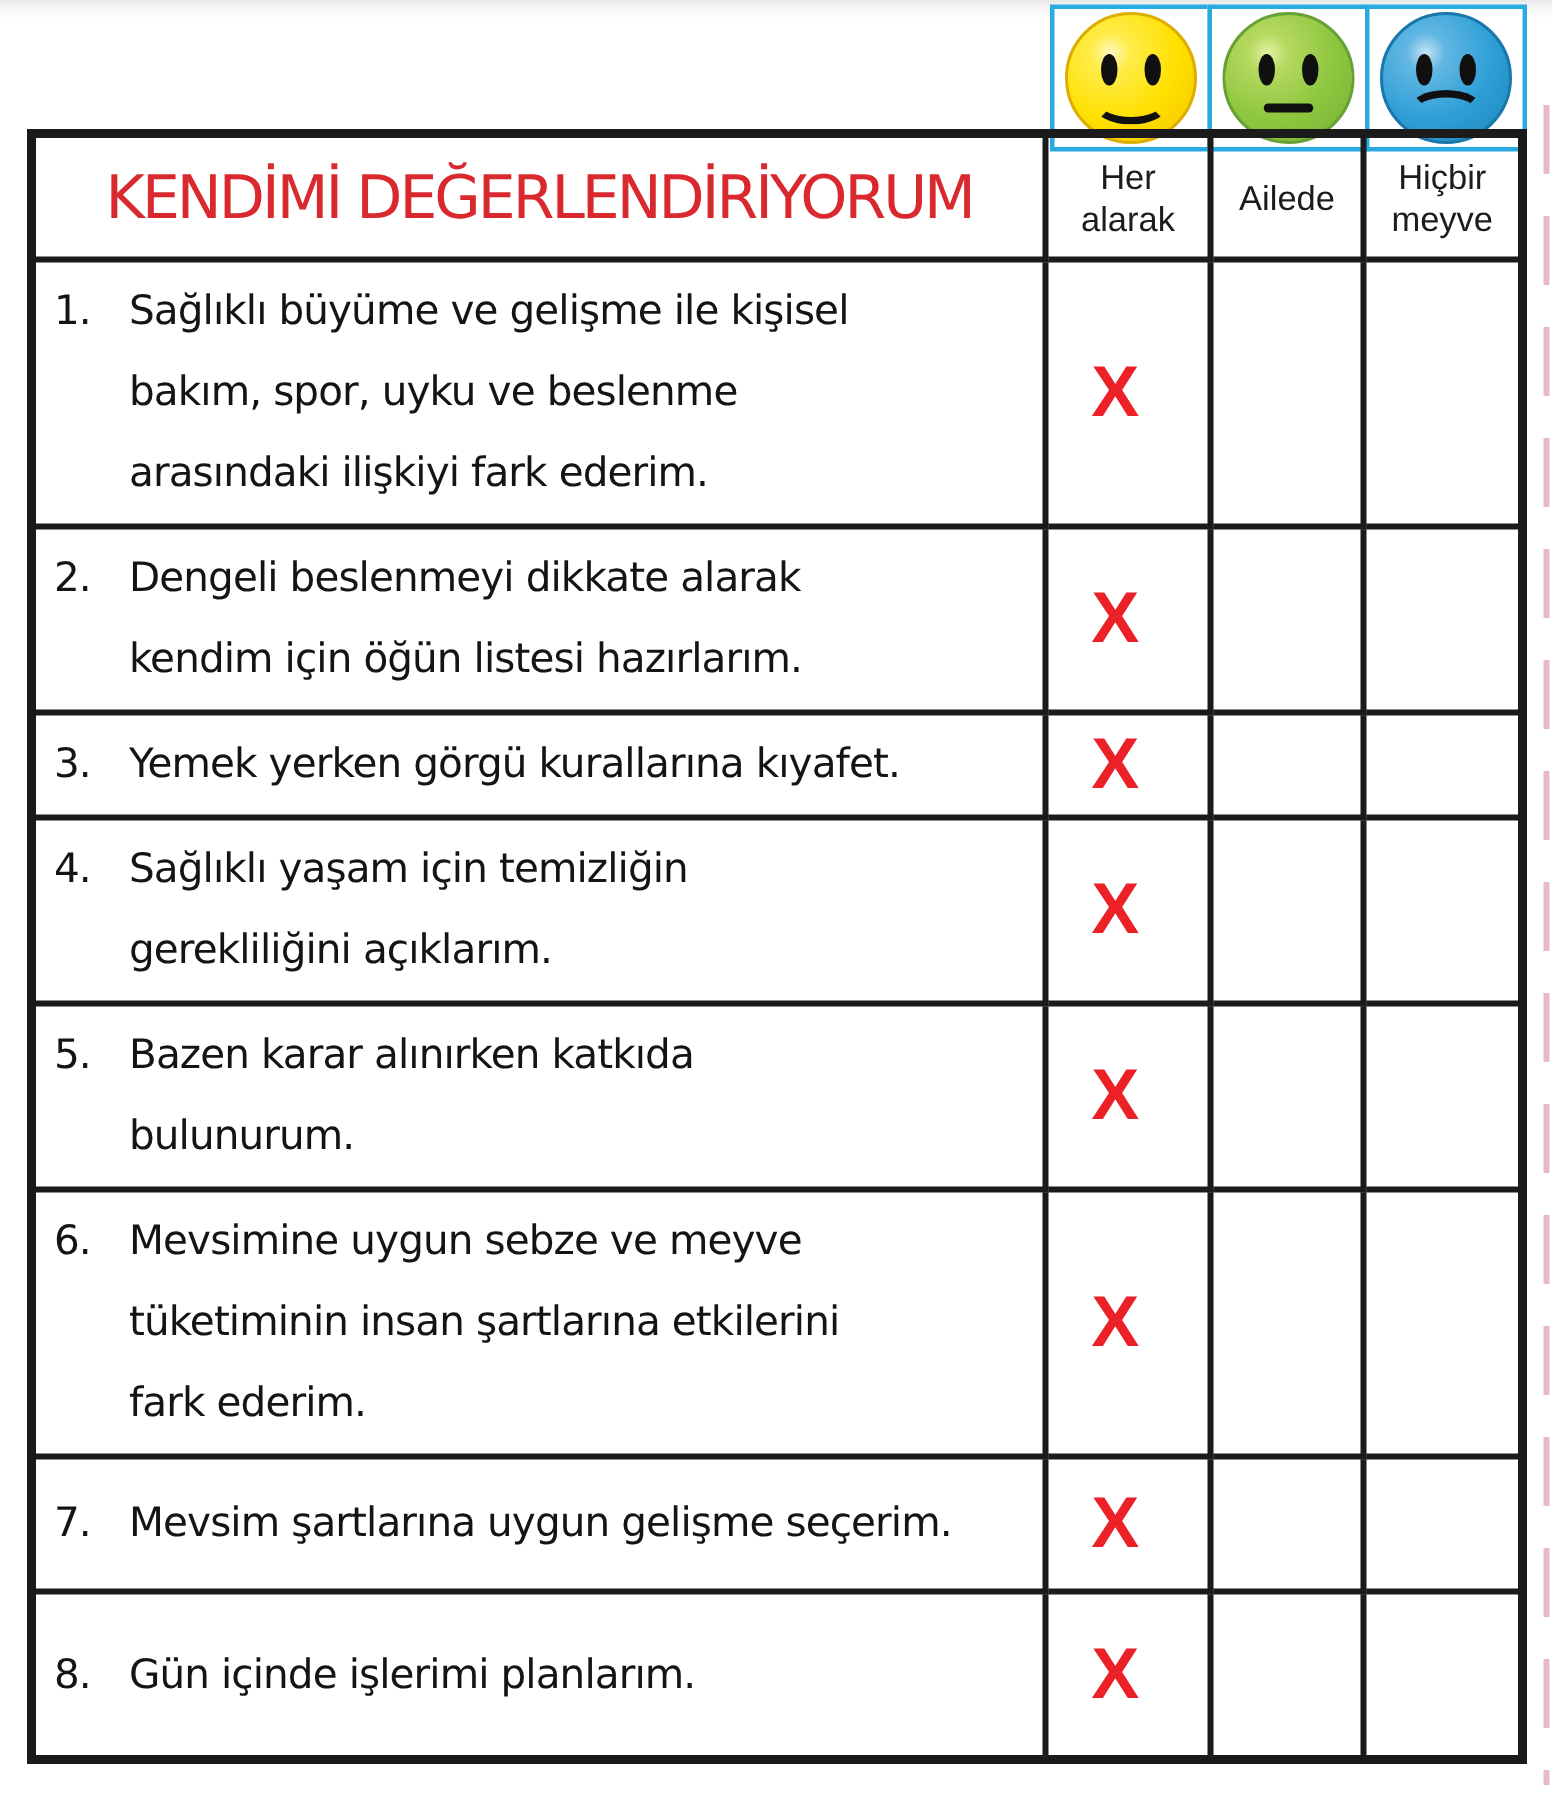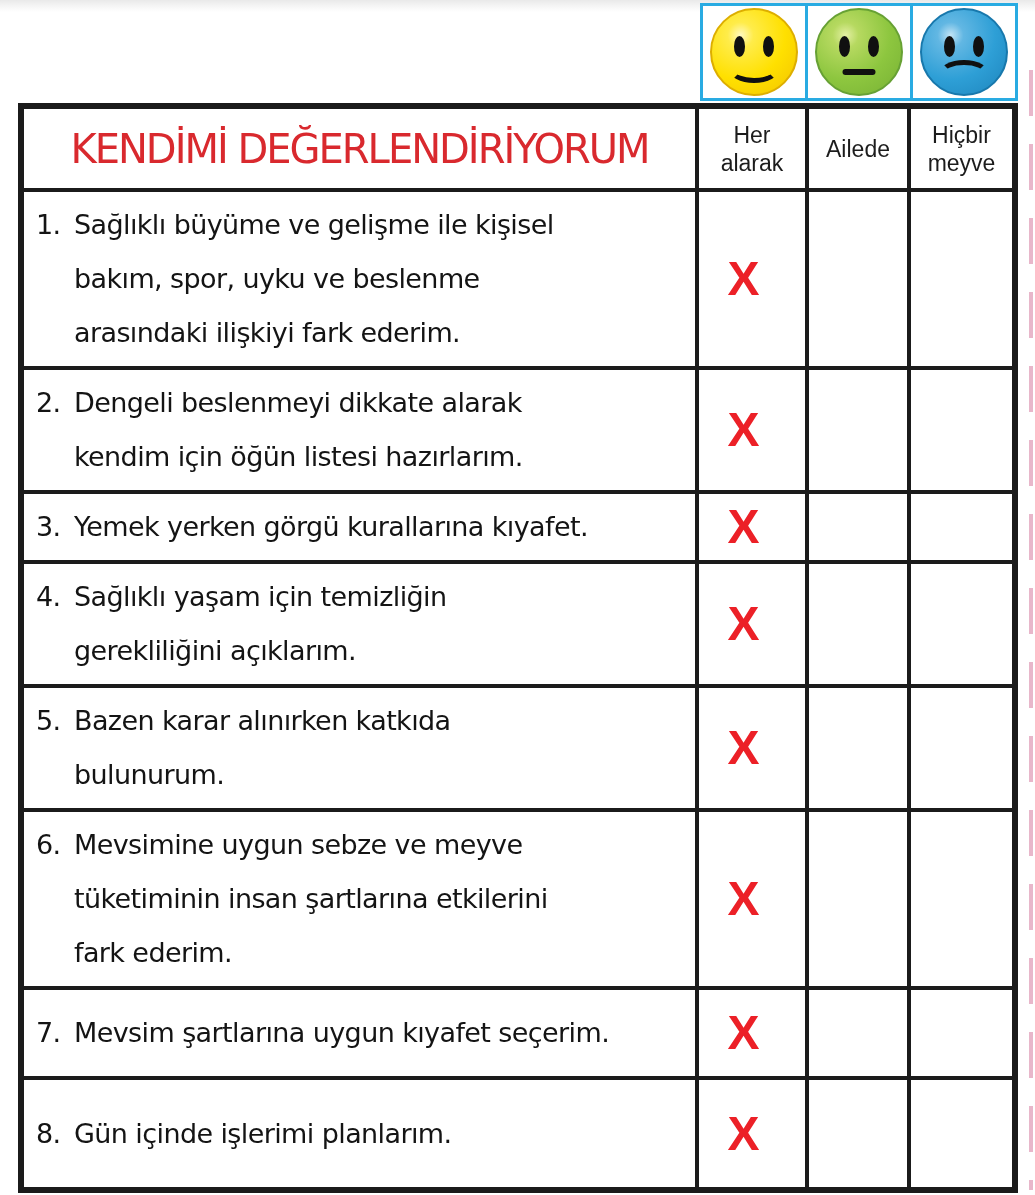--- a/index.html
+++ b/index.html
@@ -58,21 +58,21 @@
     width:33px;height:6px;background:#101010;border-radius:3px;
   }
   .mouth-frown{
     position:absolute;bottom:7px;left:50%;transform:translateX(-50%);
     width:50px;height:27px;border:5px solid transparent;border-top-color:#101010;
     border-radius:50%;box-sizing:border-box;
   }
 
   
   table.sheet{
-    position:absolute;left:18px;top:103px;z-index:2;
+    position:absolute;left:18px;top:86px;z-index:2;
     width:994px;border-collapse:collapse;table-layout:fixed;
     background:transparent;
     padding-left:29px;
   }
   table.sheet{border:6px solid #1b1b1b;}
   table.sheet td{border:4px solid #1b1b1b;vertical-align:middle;background:transparent;}
 
   td.title-cell{
     text-align:center;
     color:#D9292E;
@@ -84,21 +84,21 @@
   td.col-head{
     text-align:center;
     font-family:"Liberation Sans", sans-serif;
     font-size:23px;color:#1c1c1c;
     line-height:28px;
     white-space:pre-line;
   }
   td.stmt-cell{padding:6px 6px 6px 12px;}
   .stmt{display:flex;align-items:flex-start;color:#141414;font-size:27px;letter-spacing:-0.6px;line-height:54px;}
   .stmt-num{flex:0 0 38px;}
-  .stmt-text{white-space:pre-line;}
+  .stmt-text{white-space:pre-line;margin-left:12px;}
   td.mark-cell{
     text-align:center;
     padding-right:18px;
     font-family:"Liberation Sans", sans-serif;
     font-weight:bold;font-size:48px;color:#EC2027;
     line-height:1;
   }
 
   
   tr.h-head{height:84px;}
@@ -232,21 +232,21 @@
       </td>
       <td class="mark-cell">X</td>
       <td class="mark-cell"></td>
       <td class="mark-cell"></td>
     </tr>
 
     <tr class="h-r6">
       <td class="stmt-cell">
         <div class="stmt">
               <span class="stmt-num">7.</span>
-              <span class="stmt-text">Mevsim şartlarına uygun kıyafet seçerim.</span>
+              <span class="stmt-text">Mevsim şartlarına uygun gelişme seçerim.</span>
             </div>
       </td>
       <td class="mark-cell">X</td>
       <td class="mark-cell"></td>
       <td class="mark-cell"></td>
     </tr>
 
     <tr class="h-r7">
       <td class="stmt-cell">
         <div class="stmt">

